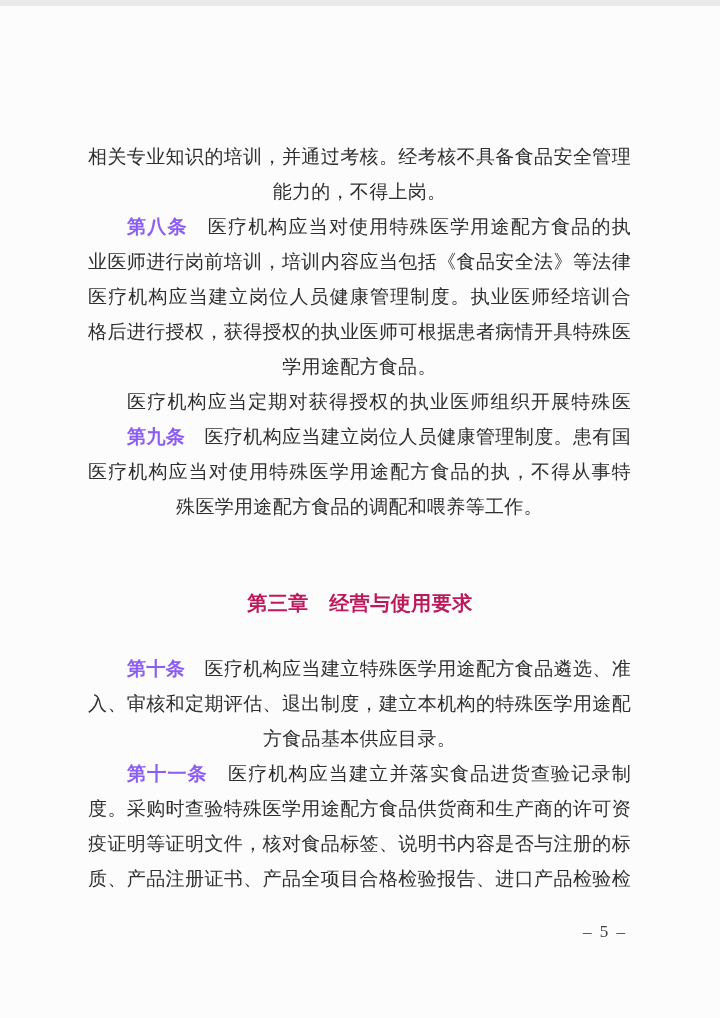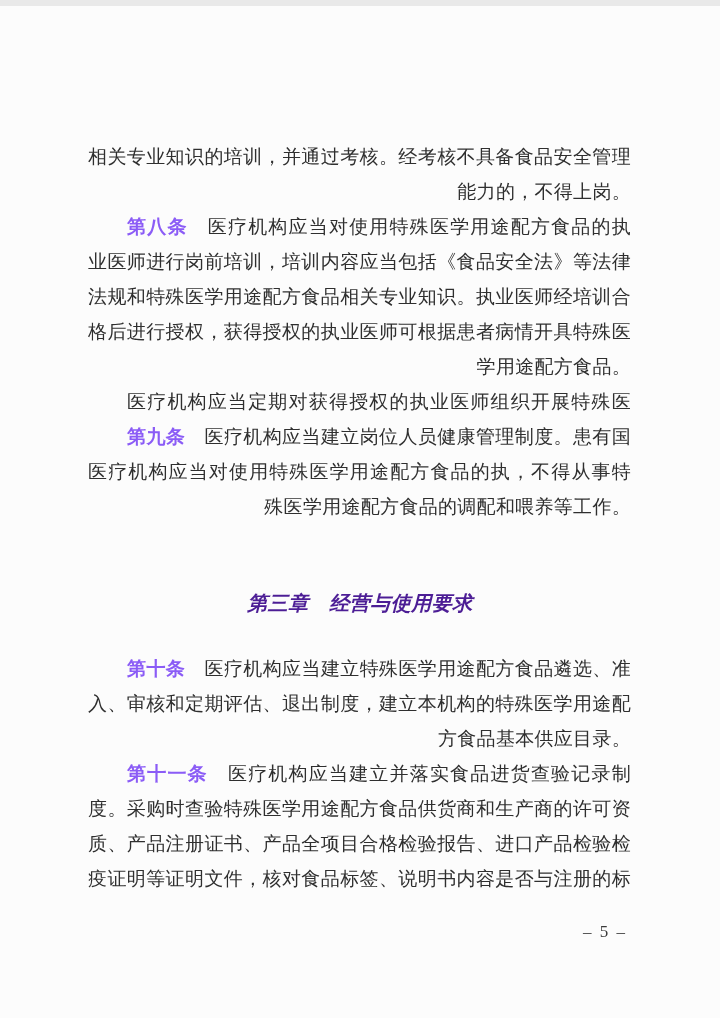--- a/index.html
+++ b/index.html
@@ -25,21 +25,21 @@
   .body-block-a { top: 133px; }
   .body-block-b { top: 645px; }
   .line {
     box-sizing: border-box;
     width: 100%;
     height: 35px;
     line-height: 35px;
     font-size: 19px;
     letter-spacing: 0.3px;
     white-space: normal;
-    text-align: right;
+    text-align: center;
   }
   .line.fill {
     text-align: justify;
     text-align-last: justify;
   }
   .line.indent {
     padding-left: 39px;
   }
   .lead {
     font-weight: bold;
@@ -51,23 +51,22 @@
     top: 580px;
     left: 0;
     width: 720px;
     margin: 0;
     height: 35px;
     line-height: 35px;
     text-align: center;
     font-size: 20px;
     font-weight: bold;
     font-family: "Liberation Sans", sans-serif;
-    color: #4c1d95;
+    color: #be185d;
     letter-spacing: 0.5px;
-    font-style: italic;
   }
   .page-number {
     position: absolute;
     top: 914px;
     left: 575px;
     width: 60px;
     height: 24px;
     line-height: 24px;
     text-align: center;
     font-size: 17px;
@@ -79,36 +78,36 @@
 </head>
 <body>
 
 <div class="page">
 
   <div class="body-block body-block-a">
       <div class="line fill">相关专业知识的培训，并通过考核。经考核不具备食品安全管理</div>
       <div class="line">能力的，不得上岗。</div>
       <div class="line indent fill"><b class="lead">第八条</b>　医疗机构应当对使用特殊医学用途配方食品的执</div>
       <div class="line fill">业医师进行岗前培训，培训内容应当包括《食品安全法》等法律</div>
-      <div class="line fill">法规和特殊医学用途配方食品相关专业知识。执业医师经培训合</div>
+      <div class="line fill">医疗机构应当建立岗位人员健康管理制度。执业医师经培训合</div>
       <div class="line fill">格后进行授权，获得授权的执业医师可根据患者病情开具特殊医</div>
       <div class="line">学用途配方食品。</div>
       <div class="line indent fill">医疗机构应当定期对获得授权的执业医师组织开展特殊医</div>
       <div class="line indent fill"><b class="lead">第九条</b>　医疗机构应当建立岗位人员健康管理制度。患有国</div>
       <div class="line fill">医疗机构应当对使用特殊医学用途配方食品的执，不得从事特</div>
       <div class="line">殊医学用途配方食品的调配和喂养等工作。</div>
     </div>
 
   <h2 class="chapter-heading">第三章　经营与使用要求</h2>
 
   <div class="body-block body-block-b">
       <div class="line indent fill"><b class="lead">第十条</b>　医疗机构应当建立特殊医学用途配方食品遴选、准</div>
       <div class="line fill">入、审核和定期评估、退出制度，建立本机构的特殊医学用途配</div>
       <div class="line">方食品基本供应目录。</div>
       <div class="line indent fill"><b class="lead">第十一条</b>　医疗机构应当建立并落实食品进货查验记录制</div>
       <div class="line fill">度。采购时查验特殊医学用途配方食品供货商和生产商的许可资</div>
+      <div class="line fill">疫证明等证明文件，核对食品标签、说明书内容是否与注册的标</div>
       <div class="line fill">质、产品注册证书、产品全项目合格检验报告、进口产品检验检</div>
-      <div class="line fill">疫证明等证明文件，核对食品标签、说明书内容是否与注册的标</div>
     </div>
 
   <div class="page-number">– 5 –</div>
 
 </div>
 
 </body></html>

